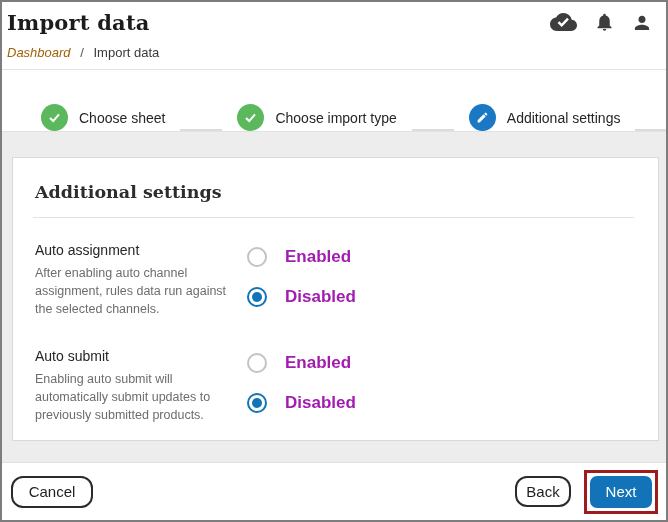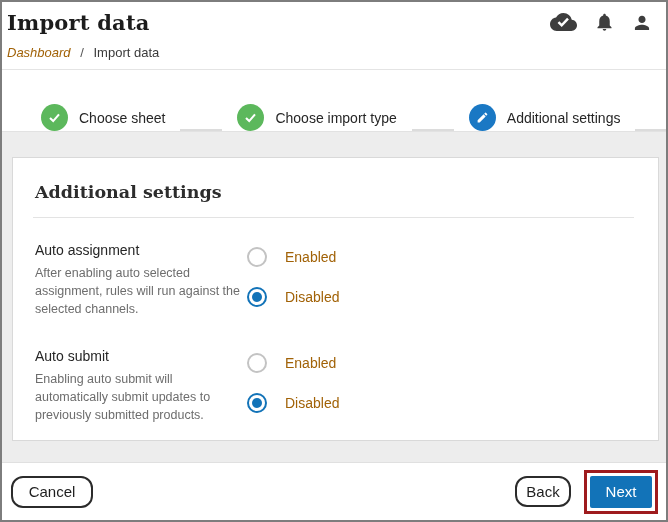--- a/index.html
+++ b/index.html
@@ -63,42 +63,42 @@
   .radio-option{ display:flex; align-items:center; height:26px; margin-bottom:14px; cursor:pointer; }
   .radio{
     width:20px; height:20px; border-radius:50%; border:2px solid #c3c3c3;
     background:#fff; position:relative; flex:none;
   }
   .radio.checked{ border-color:#1273b8; }
   .radio .dot{ display:none; }
   .radio.checked .dot{
     display:block; position:absolute; inset:3px; border-radius:50%; background:#1273b8;
   }
-  .radio-text{ margin-left:18px; font-size:14px; color:#a16207; }
+  .radio-text{ margin-left:18px; font-size:17px; color:#a21caf;font-weight:bold; }
 
   
   .app-footer{
     height:58px; background:#fff; border-top:1px solid #e0e0e0;
     display:flex; align-items:center; padding:0 10px 0 9px;
   }
   .btn{
     font-family:"Liberation Sans", sans-serif; font-size:15px; cursor:pointer;
     border-radius:12px; background:#fff; color:#1e1e1e;
     border:2px solid #2b2b2b; padding:0;
   }
   .btn-cancel{ width:82px; height:32px; }
   .footer-spacer{ flex:1; }
   .btn-back{ width:56px; height:31px; margin-right:19px; }
   .next-wrap{ position:relative; margin-right:4px; }
   .annotation-box{
     position:absolute; inset:-6px; border:3px solid #9e1b1e; pointer-events:none;
   }
   .btn-next{
     width:62px; height:32px; background:#1273b8; color:#fff; border:none;
-    font-size:15px; border-radius:2px; cursor:pointer;
+    font-size:15px; border-radius:7px; cursor:pointer;
   }
 </style>
 </head>
 <body>
 
 <div class="window">
 
   <div class="app-header">
     <div class="page-title">Import data</div>
     <div class="breadcrumb">
@@ -170,21 +170,21 @@
   </div>
 
   <div class="content">
     <div class="card">
       <div class="card-heading">Additional settings</div>
       <hr class="card-divider">
 
       <div class="setting-row">
         <div class="setting-info">
           <div class="setting-label">Auto assignment</div>
-          <div class="setting-desc">After enabling auto selected assignment, rules will run against the selected channels.</div>
+          <div class="setting-desc">After enabling auto channel assignment, rules data run against the selected channels.</div>
         </div>
         <div class="radio-group">
           <div class="radio-option">
             <span class="radio"></span>
             <span class="radio-text">Enabled</span>
           </div>
           <div class="radio-option">
             <span class="radio checked">
                 <span class="dot"></span>
               </span>

